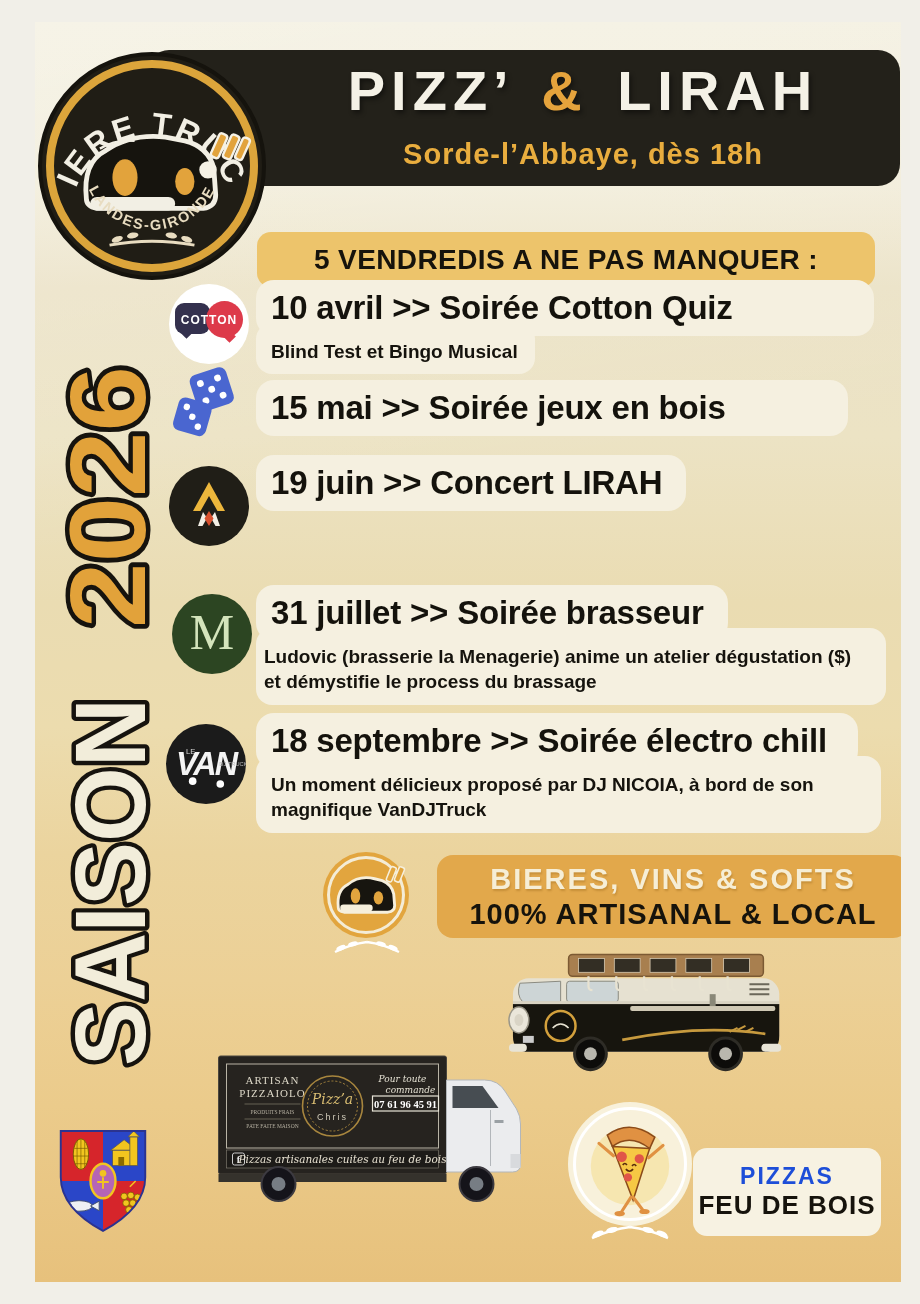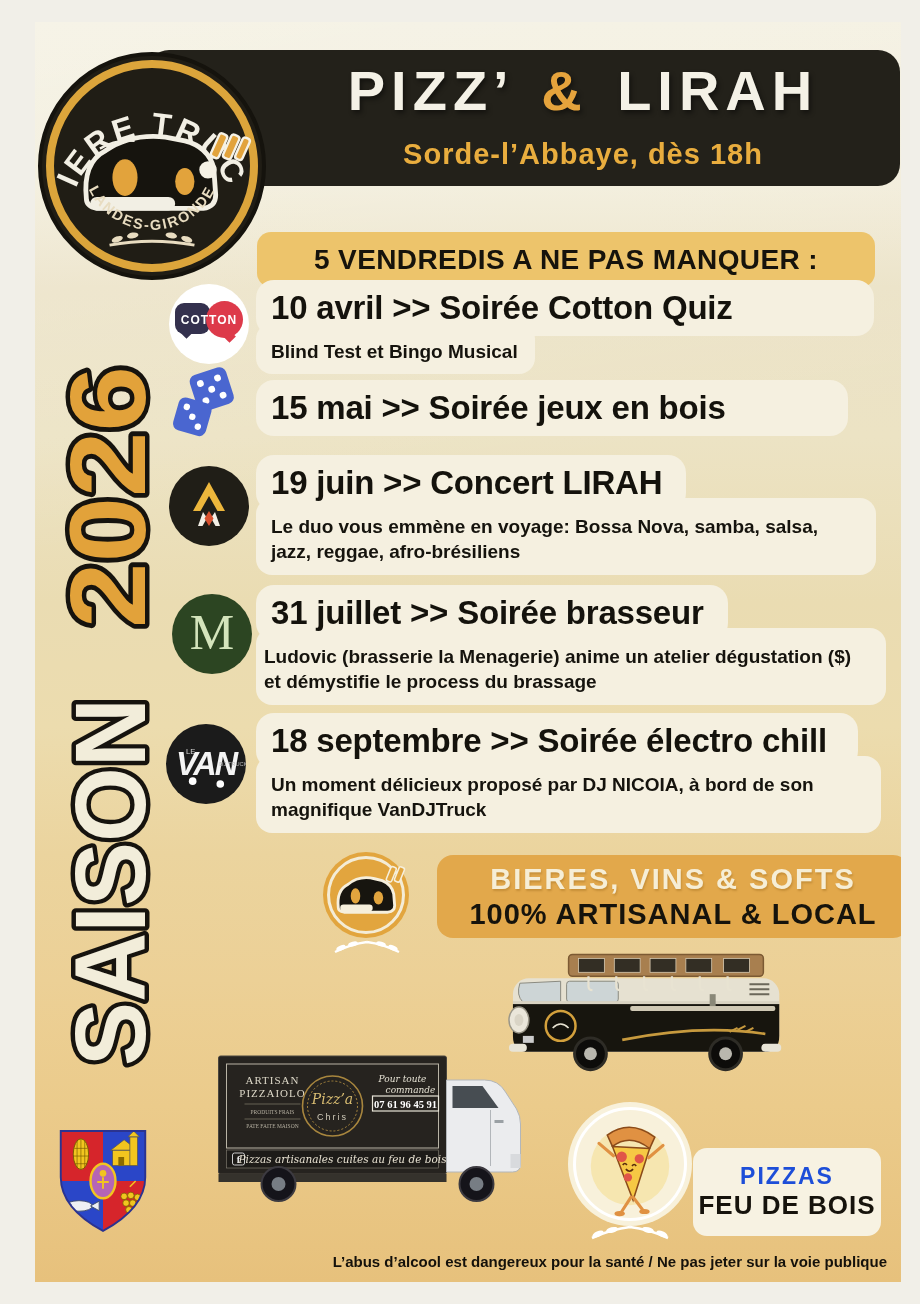--- a/index.html
+++ b/index.html
@@ -174,21 +174,20 @@
     <svg viewBox="0 0 80 80">
       <circle cx="40" cy="40" r="40" fill="#201e17"></circle>
       <path d="M40,16 L56,45 L48.5,45 L40,30 L31.5,45 L24,45 Z" fill="#edb73c"></path>
       <path d="M29,60 L34,46 L38,52 L33.5,60 Z" fill="#f2efe6"></path>
       <path d="M51,60 L46,46 L42,52 L46.5,60 Z" fill="#f2efe6"></path>
       <path d="M40,45 L44.5,52.5 L40,60 L35.5,52.5 Z" fill="#d8502e"></path>
     </svg>
   </div>
   <div class="event ev3" style="top:433px;">
     <div class="tier tier-title">19 juin &gt;&gt; Concert LIRAH</div>
-    <div class="tier tier-sub">Le duo vous emmène en voyage: Bossa Nova, samba, salsa, jazz, reggae, afro-brésiliens</div>
   </div>
 
   <div class="event-icon round icon-green" style="left:137px;top:572px;">
     <span class="m-label">M</span>
   </div>
   <div class="event ev4" style="top:563px;">
     <div class="tier tier-title">31 juillet &gt;&gt; Soirée brasseur</div>
     <div class="tier tier-sub">Ludovic (brasserie la Menagerie) anime un atelier dégustation ($) et démystifie le process du brassage</div>
   </div>
 
@@ -373,16 +372,15 @@
             <circle cx="77" cy="86" r="3.4"></circle>
       </g>
       <ellipse cx="50" cy="56" rx="13" ry="18" fill="#b565b5" stroke="#f2c51f" stroke-width="2.5"></ellipse>
       <circle cx="50" cy="48" r="3.5" fill="#f2c51f"></circle>
       <path d="M50,52 V64 M44,57 H56" stroke="#f2c51f" stroke-width="2"></path>
     </g>
     <path d="M6,4 H94 V52 Q94,84 50,108 Q6,84 6,52 Z" fill="none" stroke="#2b3390" stroke-width="2"></path>
   </svg>
   <div class="town">Sorde-L’Abbaye</div>
 
-  <div class="disclaimer">L’abus d’alcool est dangereux pour la santé  / Ne pas jeter sur la voie publique</div>
 
  </div>
 </div>
 
 </body></html>

